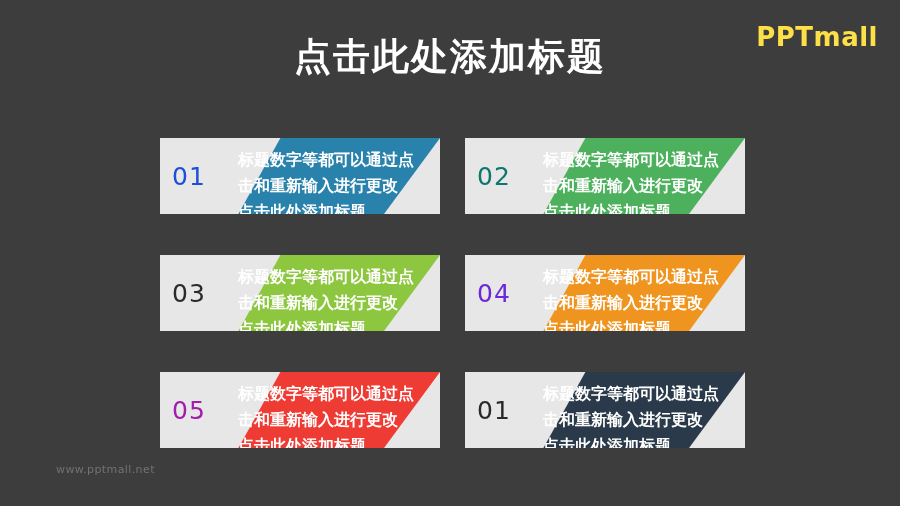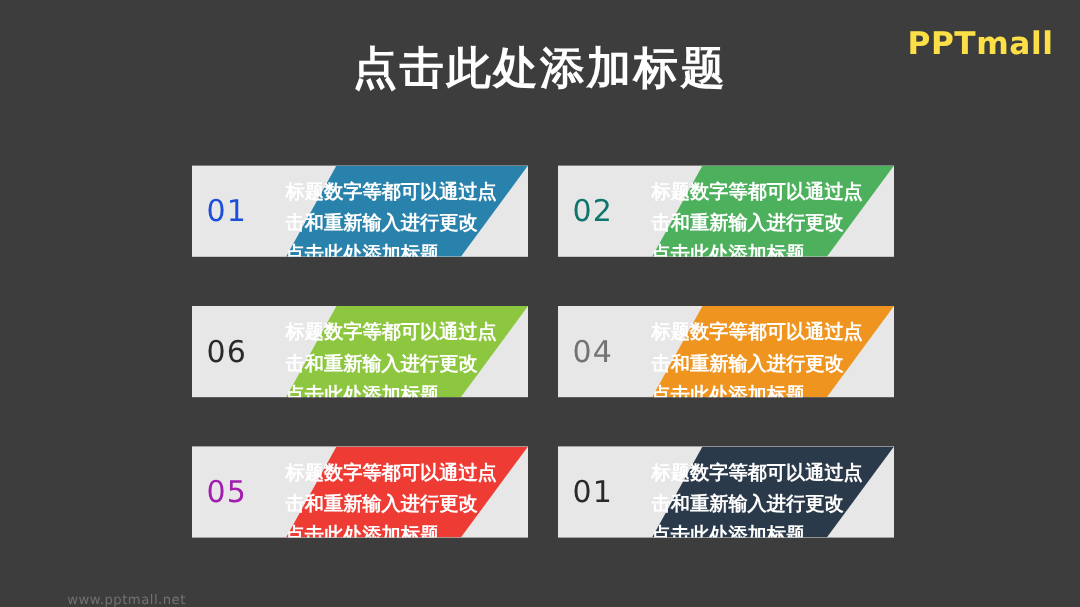--- a/index.html
+++ b/index.html
@@ -104,21 +104,21 @@
     line-height: 1.62;
     font-weight: bold;
     font-family: "DejaVu Sans", "Liberation Sans", sans-serif;
     white-space: pre-line;
   }
 
   
   .footer-url {
     position: absolute;
     left: 56px;
-    bottom: 0;
+    bottom: 30px;
     color: #727272;
     font-size: 11px;
     letter-spacing: 0.4px;
     font-family: "DejaVu Sans", "Liberation Sans", sans-serif;
   }
 </style>
 </head>
 <body style="background: rgb(61, 61, 61);">
 
 <div class="slide" style="background: rgb(61, 61, 61);">
@@ -140,29 +140,29 @@
     <div class="card" style="background: rgb(231, 231, 231);">
       <div class="card-shape" style="background: rgb(76, 176, 92);"></div>
       <div class="card-number" style="color: #0f766e;">02</div>
       <div class="card-text" style="color: rgb(255, 255, 255);">标题数字等都可以通过点
 击和重新输入进行更改
 点击此处添加标题</div>
     </div>
 
     <div class="card" style="background: rgb(231, 231, 231);">
       <div class="card-shape" style="background: rgb(141, 198, 63);"></div>
-      <div class="card-number" style="color: rgb(42, 42, 42);">06</div>
+      <div class="card-number" style="color: rgb(42, 42, 42);">03</div>
       <div class="card-text" style="color: rgb(255, 255, 255);">标题数字等都可以通过点
 击和重新输入进行更改
 点击此处添加标题</div>
     </div>
 
     <div class="card" style="background: rgb(231, 231, 231);">
       <div class="card-shape" style="background: rgb(239, 148, 31);"></div>
-      <div class="card-number" style="color: #737373;">04</div>
+      <div class="card-number" style="color: #6d28d9;">04</div>
       <div class="card-text" style="color: rgb(255, 255, 255);">标题数字等都可以通过点
 击和重新输入进行更改
 点击此处添加标题</div>
     </div>
 
     <div class="card" style="background: rgb(231, 231, 231);">
       <div class="card-shape" style="background: rgb(238, 59, 51);"></div>
       <div class="card-number" style="color: #a21caf;">05</div>
       <div class="card-text" style="color: rgb(255, 255, 255);">标题数字等都可以通过点
 击和重新输入进行更改

